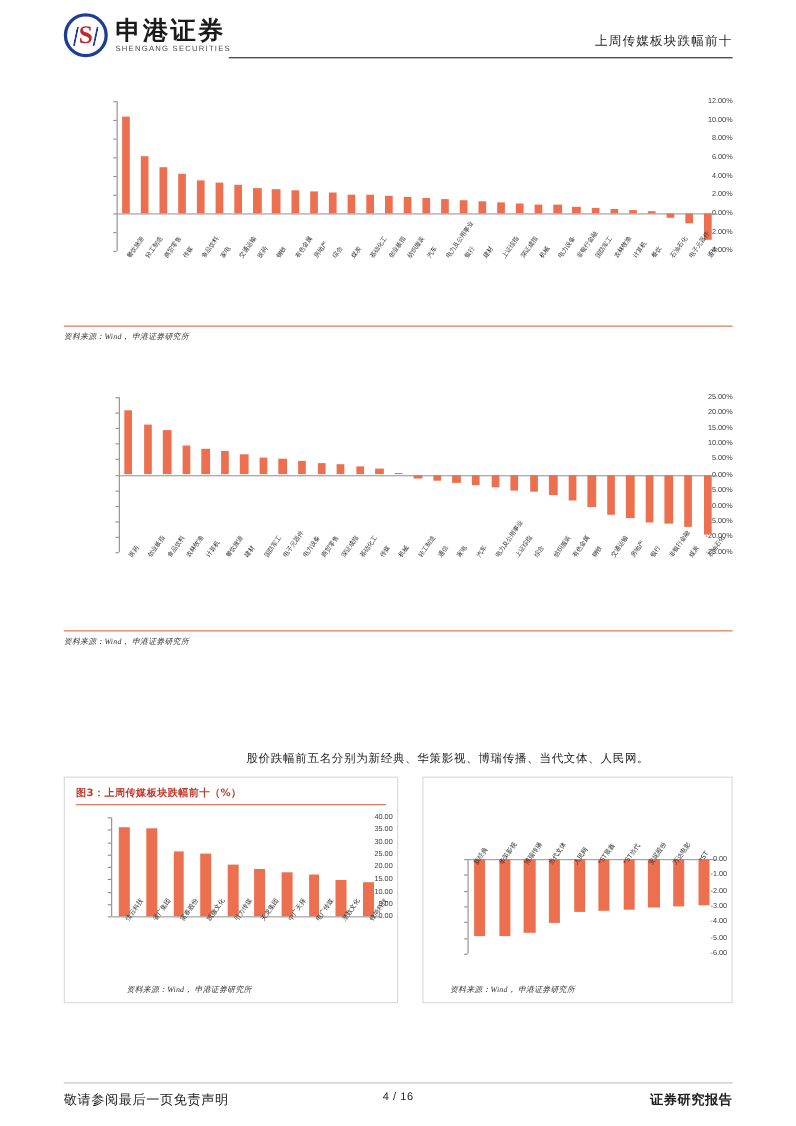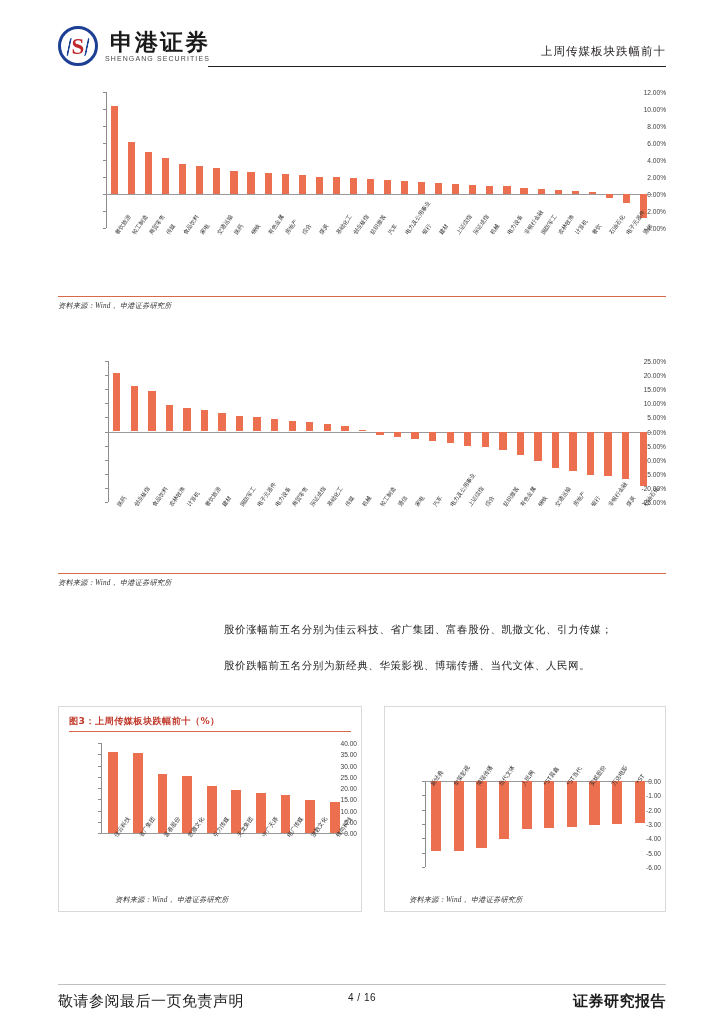--- a/index.html
+++ b/index.html
@@ -4,21 +4,21 @@
 <style>
   html,body{margin:0;padding:0;}
   body{
     width:724px;height:1024px;background:#ffffff;
     font-family:"Liberation Serif","DejaVu Serif",serif;
     color:#231f20;position:relative;overflow:hidden;
   }
   .page{position:absolute;inset:0;}
 
   
-  .header{position:absolute;left:58px;top:22px;width:608px;height:52px;text-align:right;}
+  .header{position:absolute;left:58px;top:8px;width:608px;height:52px;}
   .logo-wrap{position:absolute;left:0;top:4px;display:flex;align-items:center;gap:7px;}
   .logo-mark{width:40px;height:40px;border-radius:50%;border:3.5px solid #1c3f94;
     box-sizing:border-box;position:relative;background:#fff;}
   .logo-mark:after{content:"S";position:absolute;left:0;right:0;top:50%;
     transform:translateY(-50%);text-align:center;font-size:23px;font-weight:bold;
     color:#c0272d;font-family:"Liberation Serif",serif;line-height:1;}
   .logo-mark:before{content:"";position:absolute;left:7px;right:7px;top:9px;height:18px;
     border-left:2.5px solid #1c3f94;border-right:2.5px solid #1c3f94;
     transform:skewX(-12deg);border-radius:2px;}
   .logo-txt{display:flex;flex-direction:column;justify-content:center;}
@@ -55,21 +55,21 @@
 
   
   .para{position:absolute;font-size:10.5px;letter-spacing:.6px;color:#1d1d1d;}
 
   
   .panel{position:absolute;border:1px solid #d9d9d9;box-sizing:border-box;background:#fff;}
   .panel-inner{position:absolute;left:0;top:0;right:0;bottom:0;}
 
   
   .footer-rule{position:absolute;left:58px;right:58px;top:984px;border-top:1px solid #bfbfbf;}
-  .footer{position:absolute;top:992px;font-size:15px;color:#1d1d1d;letter-spacing:.5px;}
+  .footer{position:absolute;top:992px;font-size:12px;color:#1d1d1d;letter-spacing:.5px;}
   .footer-left{left:58px;}
   .footer-center{left:50%;transform:translateX(-50%);font-family:"Liberation Sans",sans-serif;
     font-size:10px;}
   .footer-right{right:58px;font-weight:bold;}
 </style>
 </head>
 <body>
 
 <div class="page">
 
@@ -261,22 +261,21 @@
       <div class="xlab" style="left: 514.032px; top: 149px; font-size: 5.6px;">房地产</div>
       <div class="xlab" style="left: 531.581px; top: 149px; font-size: 5.6px;">银行</div>
       <div class="xlab" style="left: 549.129px; top: 149px; font-size: 5.6px;">非银行金融</div>
       <div class="xlab" style="left: 566.677px; top: 149px; font-size: 5.6px;">煤炭</div>
       <div class="xlab" style="left: 584.226px; top: 149px; font-size: 5.6px;">石油石化</div>
     </div>
 
   <div style="position:absolute;left:58px;top:573px;width:608px;border-top:1.1px solid #d86a4a;"></div>
   <div class="src" style="position:absolute;left:58px;top:578px;">资料来源：Wind， 申港证券研究所</div>
 
-  <div class="para" style="left:224px;top:623px;">股价涨幅前五名分别为佳云科技、省广集团、富春股份、凯撒文化、引力传媒；</div>
-  <div class="para" style="left:224px;top:659px;">股价跌幅前五名分别为新经典、华策影视、博瑞传播、当代文体、人民网。</div>
+  <div class="para" style="left:224px;top:683px;">股价跌幅前五名分别为新经典、华策影视、博瑞传播、当代文体、人民网。</div>
 
   <div class="panel" style="left:58px;top:706px;width:304px;height:206px;">
     <div class="panel-inner">
       <div style="position:absolute;left:10px;top:8px;right:10px;">
         <div class="fig-caption">图3：上周传媒板块跌幅前十（%）</div>
         <div class="fig-rule"></div>
       </div>
       <div class="chart" id="c-fig3" style="left:6px;top:30px;width:292px;height:148px;position:absolute;">
           <div class="ytick" style="top: 6px; width: 31px;">40.00</div>
           <div class="tickmark" style="left: 33px; top: 6px;"></div>

